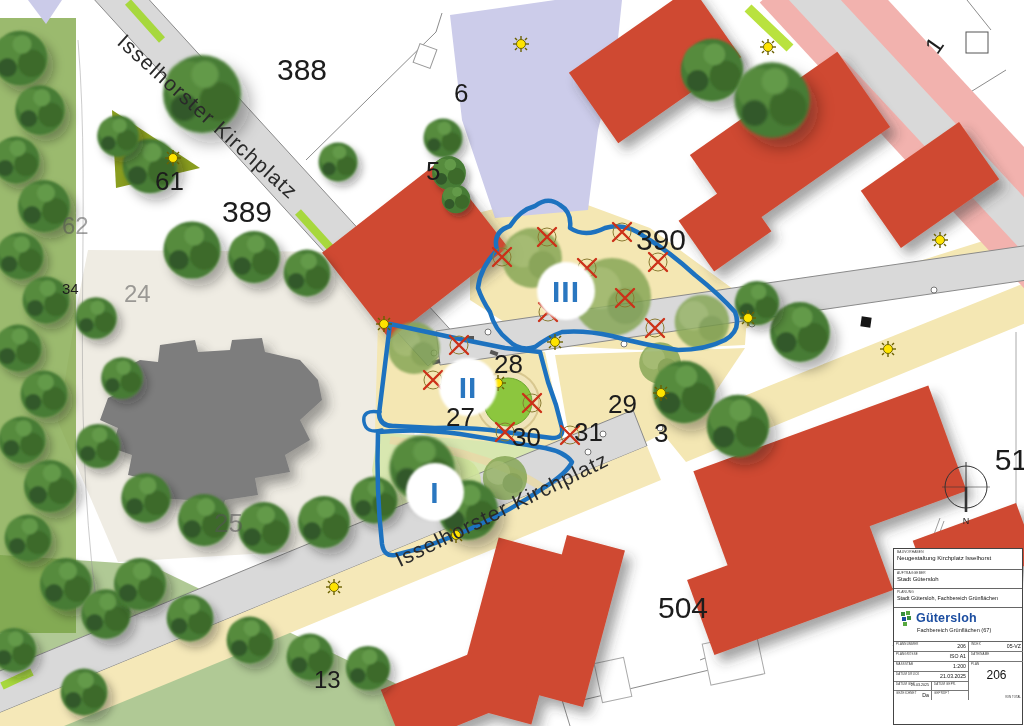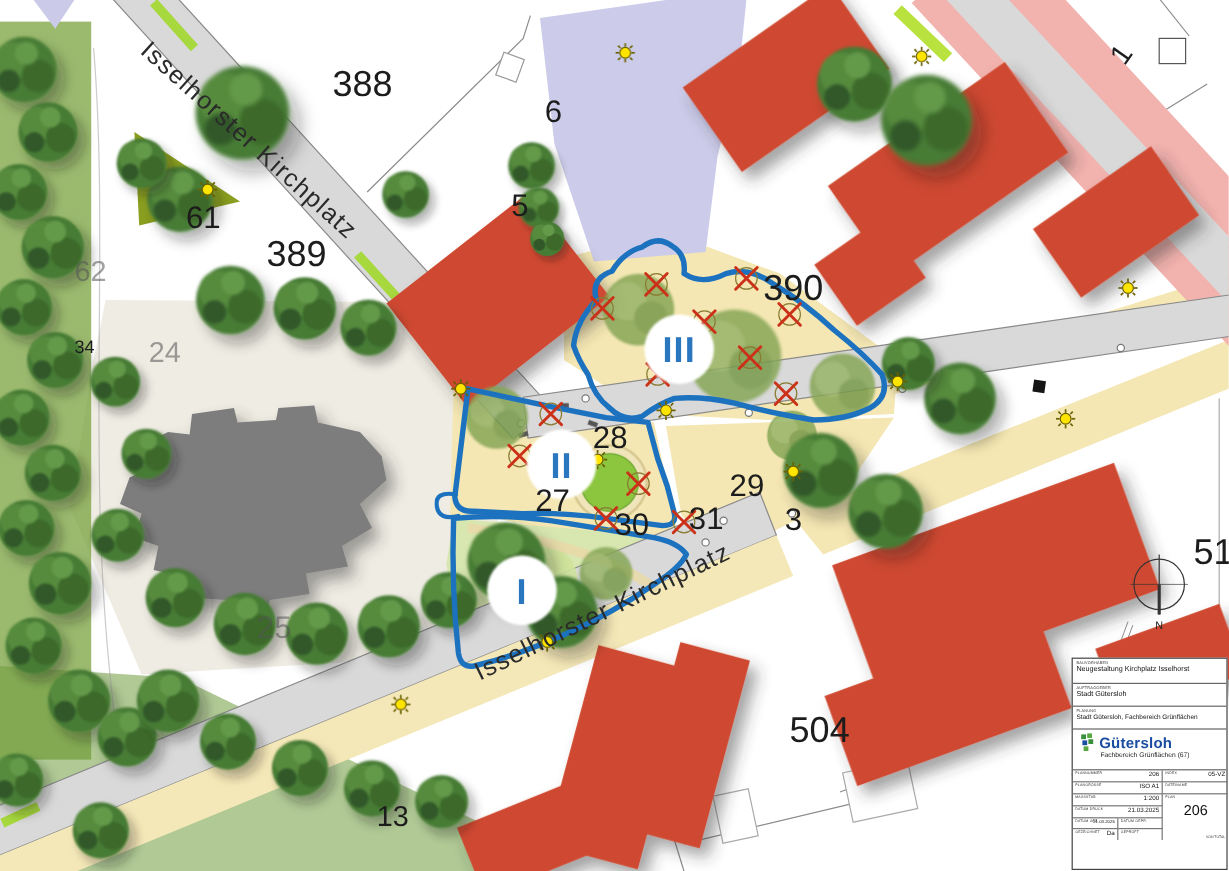--- a/index.html
+++ b/index.html
@@ -12,21 +12,21 @@
   .badge-t{font-size:30px;font-weight:bold;fill:#2a77c0;letter-spacing:1px;}
   
   .tblock{position:absolute;left:893px;top:548px;width:130px;height:177px;
           background:#fff;border:1px solid #444;box-sizing:border-box;font-size:6px;color:#111;}
   .tb-sec{border-bottom:1px solid #666;padding:1px 3px 2px 3px;box-sizing:border-box;}
   .tb-label{display:block;font-size:3.2px;letter-spacing:.2px;color:#333;text-transform:uppercase;}
   .tb-val{font-size:6px;margin-top:1px;}
   .tb-val.small{font-size:5.4px;}
   .tb-val.big{font-size:9px;margin-top:2px;}
   .tb-logo{height:34px;padding:3px 3px 0 6px;box-sizing:border-box;border-bottom:1px solid #666;}
-  .gt-line{display:flex;align-items:center;gap:3px;}
+  .gt-line{display:flex;gap:3px;}
   .gt-word{font-size:12.5px;font-weight:bold;color:#1b4da0;letter-spacing:.2px;}
   .gt-sub{font-size:5.6px;color:#222;margin-left:17px;margin-top:1px;}
   .tb-table{position:relative;height:58px;font-size:5px;}
   .tb-cell{position:absolute;box-sizing:border-box;border-bottom:1px solid #777;border-right:1px solid #777;
            padding:0 2px;overflow:hidden;}
   .tb-cell .tb-label{font-size:2.9px;}
   .tb-cell .cv{display:block;text-align:right;font-size:5.2px;margin-top:0;}
   .plan-big{position:absolute;left:76px;top:19px;width:53px;height:28px;text-align:center;
             font-size:12px;line-height:28px;}
   .von-total{position:absolute;right:1px;bottom:1px;font-size:2.9px;color:#333;}

